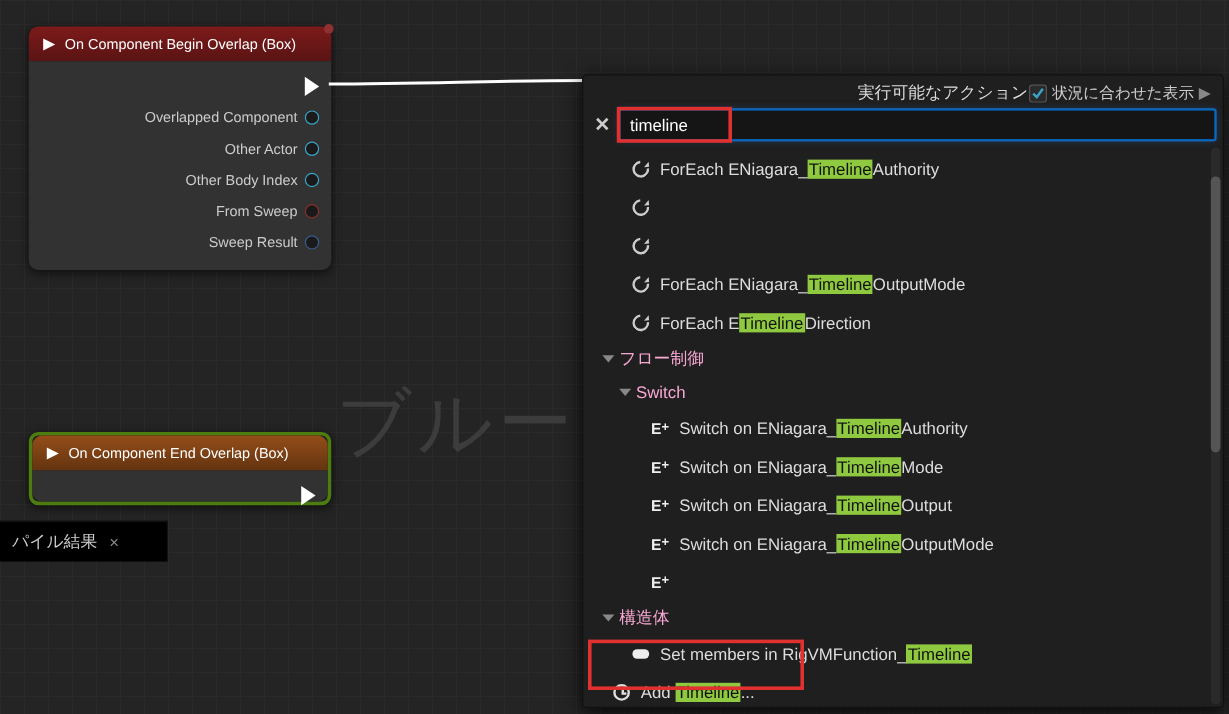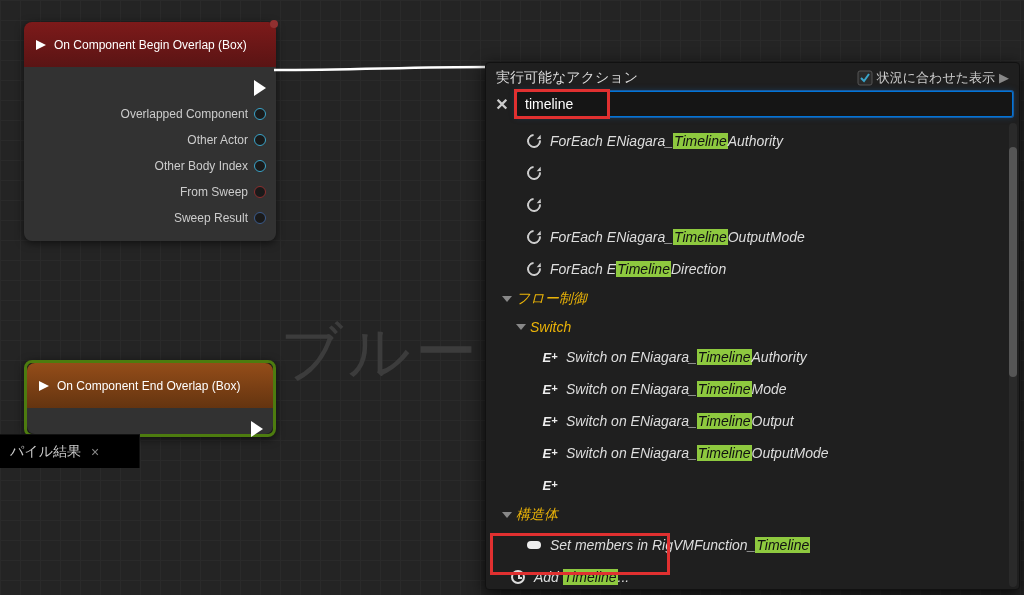--- a/index.html
+++ b/index.html
@@ -36,21 +36,21 @@
       position: absolute;
       width: 252px;
       border-radius: 8px;
       background: #1a1a1a;
       box-shadow: 0 2px 8px rgba(0,0,0,.6);
       overflow: visible;
     }
     .node .header {
       display: flex;
       align-items: center;
-      height: 45px;
+      height: 29px;
       padding: 0 10px;
       background: linear-gradient(180deg, #7d1a1a, #5a1414);
       border-radius: 8px 8px 0 0;
       color: #fff;
       font-size: 12px;
     }
     .node .header .arrow-icon { margin-right: 6px; }
     .node .body { padding: 8px 10px 10px; background:#323232; border-radius:0 0 8px 8px;}
     .exec-row { display:flex; justify-content:flex-end; height:26px; align-items:center;}
     .pin-row { display:flex; justify-content:flex-end; align-items:center; height:26px; font-size:12px; color:#ccc;}
@@ -75,52 +75,52 @@
       position:absolute;
       top:62px; left:485px;
       width:535px; height:528px;
       background:#1f1f1f;
       border:1px solid #111;
       border-radius:4px;
       box-shadow:0 4px 16px rgba(0,0,0,.8);
       display:flex; flex-direction:column;
     }
     .menu-header{
-      display:flex; align-items:center; justify-content:space-between;
+      display:flex; align-items:center; justify-content:flex-end;
       padding:6px 10px 4px; font-size:14px; color:#ddd;font-family:Liberation Serif, serif;
     }
     .ctx-check{display:flex;align-items:center;font-size:13px;color:#ccc;}
     .ctx-check svg{margin-right:4px;}
     .search-row{display:flex;align-items:center;padding:0 6px 4px;}
     .search-row .close{width:20px;text-align:center;color:#ccc;font-weight:bold;cursor:pointer;}
     .search-input-wrap{
       flex:1; margin-left:4px; position:relative;
       border:1px solid #0074d9; border-radius:2px;
       box-shadow:0 0 0 1px #1a5a9c, 0 0 6px #1a5a9c80;
       height:26px; background:#151515;
     }
     .search-input{
       width:100%; height:100%; background:transparent; border:none;
       color:#fff; font-size:14px; padding:0 8px; outline:none;
     }
     .red-box{ position:absolute; border:3px solid #e03030; pointer-events:none; }
     .red-box.search{ top:-3px; left:-3px; width:96px; height:30px;}
-    .menu-list{ flex:1; overflow:hidden; position:relative; padding:2px 2px 2px 0;font-style:italic;}
+    .menu-list{ flex:1; overflow:hidden; position:relative; padding:2px 2px 2px 0;}
     .scrollbar{position:absolute;right:2px;top:2px;bottom:2px;width:8px;background:#2a2a2a;border-radius:4px;}
     .scrollbar .thumb{position:absolute;left:0;right:0;top:24px;height:230px;background:#555;border-radius:4px;}
     .list-inner{padding-top:2px;}
     .item{
       display:flex; align-items:center; height:32px;
       font-size:14px; color:#ddd; cursor:pointer;
     }
     .item .icon{width:20px;display:flex;justify-content:center;margin-right:6px;}
     .item .txt{white-space:nowrap;}
     .hl{ background:#8ec93f; color:#111; padding:0 1px;}
     .cat{
-      display:flex;align-items:center;height:28px;font-size:14px;color:#eab308;
+      display:flex;align-items:center;height:28px;font-size:14px;color:#f9a8d4;
       padding-left:18px;
     }
     .cat .tri{width:0;height:0;border-top:5px solid transparent;border-bottom:5px solid transparent;border-left:6px solid #888;margin-right:6px;transform:rotate(90deg);}
     .cat.sub{padding-left:32px;}
     .indent1{padding-left:38px;}
     .indent2{padding-left:54px;}
     .loop-icon{width:14px;height:14px;border:2px solid #ccc;border-radius:50%;border-top-color:transparent;transform:rotate(40deg);position:relative;}
     .loop-icon::after{content:"";position:absolute;top:-4px;right:-2px;border:3px solid transparent;border-left-color:#ccc;}
     .switch-icon{font-weight:bold;color:#eee;font-size:13px;}
     .clock-icon{width:14px;height:14px;border:2px solid #ddd;border-radius:50%;position:relative;}

